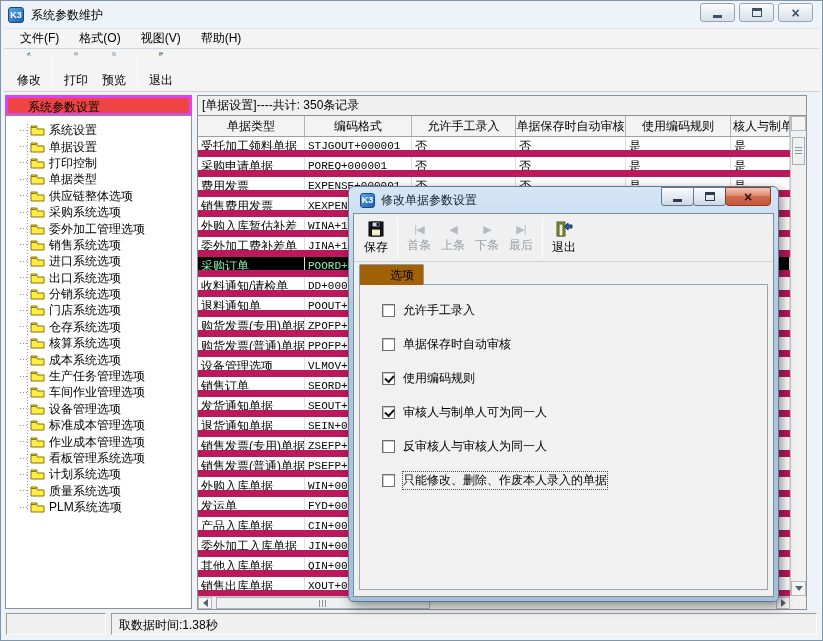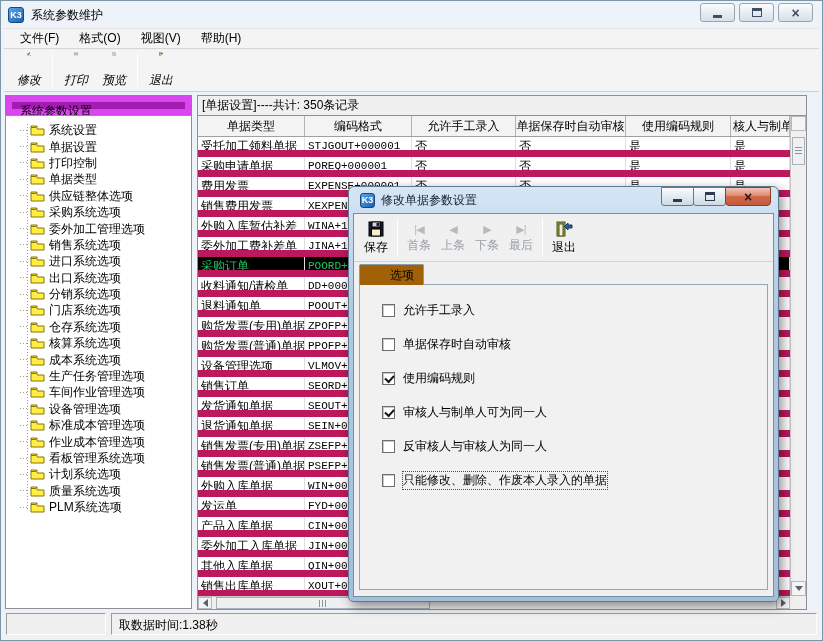--- a/index.html
+++ b/index.html
@@ -29,27 +29,27 @@
   .menubar { position:absolute; left:3px; top:27px; right:3px; height:21px;
              background:#f4f4f4; border-top:1px solid #e4e4e4; border-bottom:1px solid #d6d6d6;
              display:flex; align-items:center; padding-left:6px; }
   .menu-item { padding:16px 10px; }
 
   
   .toolbar { position:absolute; left:3px; top:49px; right:3px; height:42px;
              background:#f4f4f4; border-bottom:1px solid #cfcfcf;
              display:flex; align-items:stretch; padding-left:6px; }
   .tool-btn { min-width:38px; padding:2px 2px; display:flex; flex-direction:column;
-              align-items:center; justify-content:center; gap:16px;font-style:italic; }
+              align-items:center; justify-content:center; gap:16px; }
   .tool-sep { width:1px; background:#c8c8c8; border-right:1px solid #fff; margin:4px 4px; }
   .ticon { width:20px; height:18px; }
 
   
   .left-header { position:absolute; left:4px; top:94px; width:187px; height:21px;
-                 border:7px solid #d946ef; background:#a21caf; line-height:19px; padding-left:8px; }
+                 border:3px solid #d946ef; background:#ef4444; line-height:19px; padding-left:20px; }
   .tree-box { position:absolute; left:4px; top:114px; width:187px; height:494px;
               border:1px solid #8d9097; background:#fff; overflow:hidden; }
   .tree-inner { position:relative; padding-top:6px; }
   .tree-vline { position:absolute; left:21px; top:8px; width:1px; height:386px;
                 background:repeating-linear-gradient(#9a9a9a 0 1px,transparent 1px 3px); }
   .tree-item { display:flex; align-items:center; height:16.4px; padding-left:14px; white-space:nowrap; }
   .hline { width:8px; height:1px; margin-right:2px;
            background:repeating-linear-gradient(90deg,#9a9a9a 0 1px,transparent 1px 3px); }
   .folder { margin-right:4px; flex:0 0 auto; }
   .tree-label { line-height:14px; }
@@ -66,21 +66,21 @@
                overflow:hidden; white-space:nowrap; flex:0 0 auto; }
   .thead div:nth-of-type(1){ width:107px; } .thead div:nth-of-type(2){ width:107px; }
   .thead div:nth-of-type(3){ width:104px; } .thead div:nth-of-type(4){ width:110px; }
   .thead div:nth-of-type(5){ width:105px; } .thead div:nth-of-type(6){ width:59px; justify-content:flex-start; padding-left:2px;}
   .tbody { position:absolute; left:0; right:16px; top:21px; bottom:13px; overflow:hidden; }
   .trow { display:flex; height:20px; border-bottom:7px solid #be185d; background:#fff; }
   .trow div { border-right:1px solid #dedede; padding:0 3px; line-height:19px;
               overflow:hidden; white-space:nowrap; flex:0 0 auto; }
   .c-type { width:107px; } .c-code { width:107px; font-family:"Liberation Mono","DejaVu Sans Mono",monospace; font-size:11px; }
   .c-man { width:104px; } .c-auto { width:110px; } .c-rule { width:105px; } .c-same { width:59px; }
-  .trow.selected div { background:#000; color:#22c55e; }
+  .trow.selected div { background:#000; color:#86efac; }
 
   
   .vscroll { position:absolute; right:0; top:0; bottom:13px; width:16px;
              background:#f0f0f0; border-left:1px solid #c4c4c4; }
   .sb-btn { position:absolute; left:0; width:15px; height:15px; background:#f4f4f4;
             border:1px solid #b9b9b9; display:flex; align-items:center; justify-content:center; }
   .arr-up { width:0; height:0; border-left:4px solid transparent; border-right:4px solid transparent;
             border-bottom:5px solid #5a6philae570; border-bottom-color:#576270; }
   .arr-down { width:0; height:0; border-left:4px solid transparent; border-right:4px solid transparent;
               border-top:5px solid #576270; }

